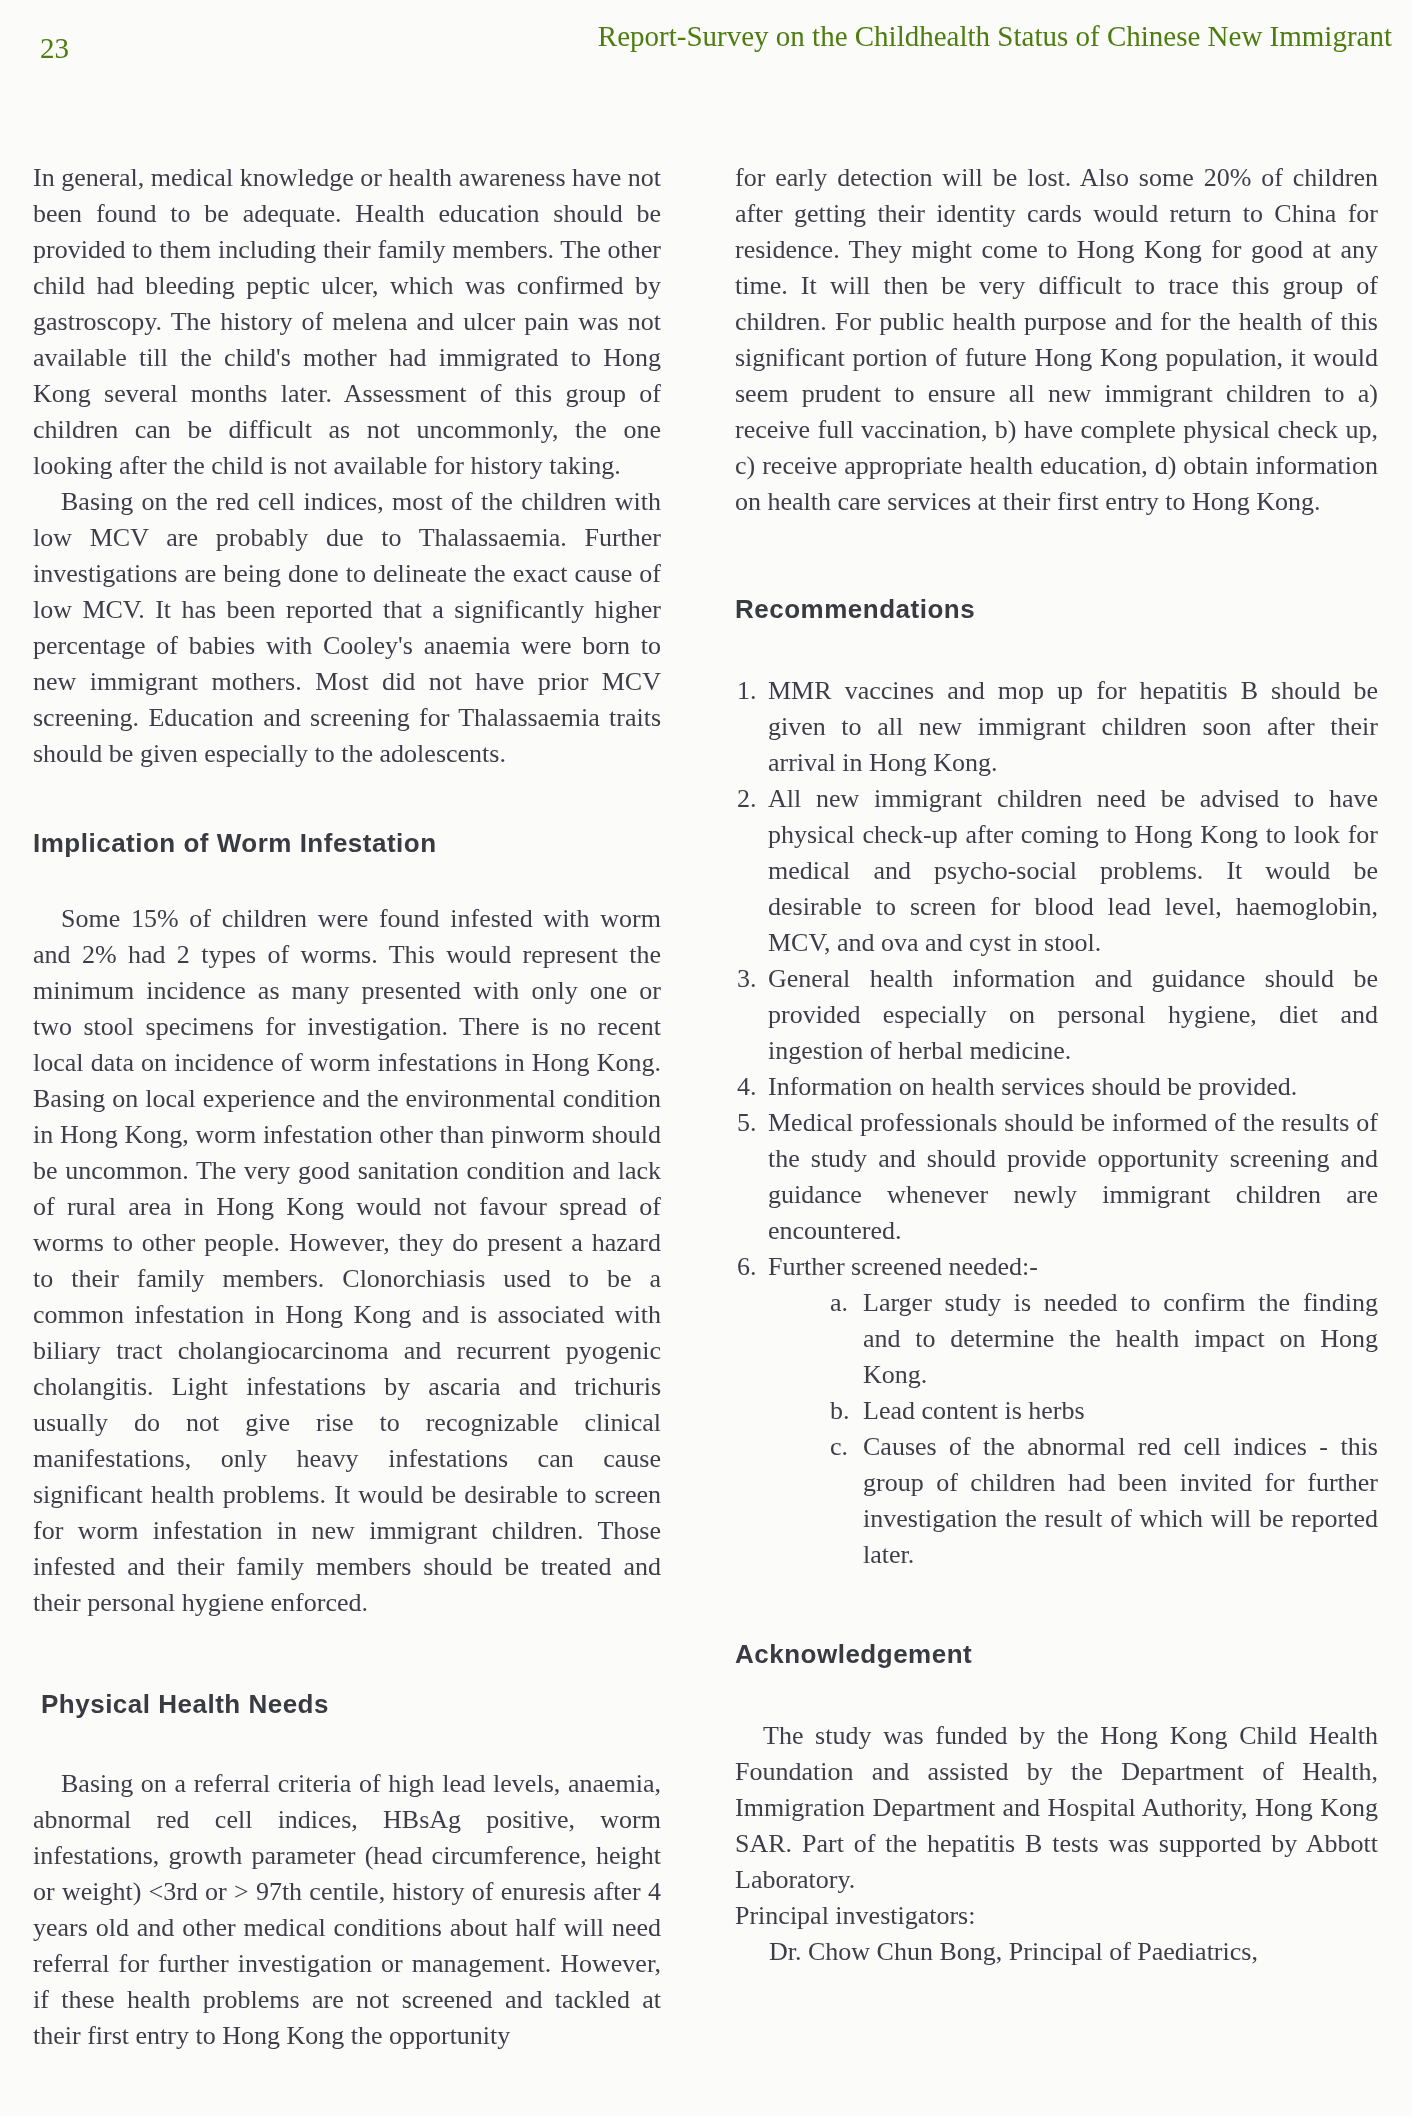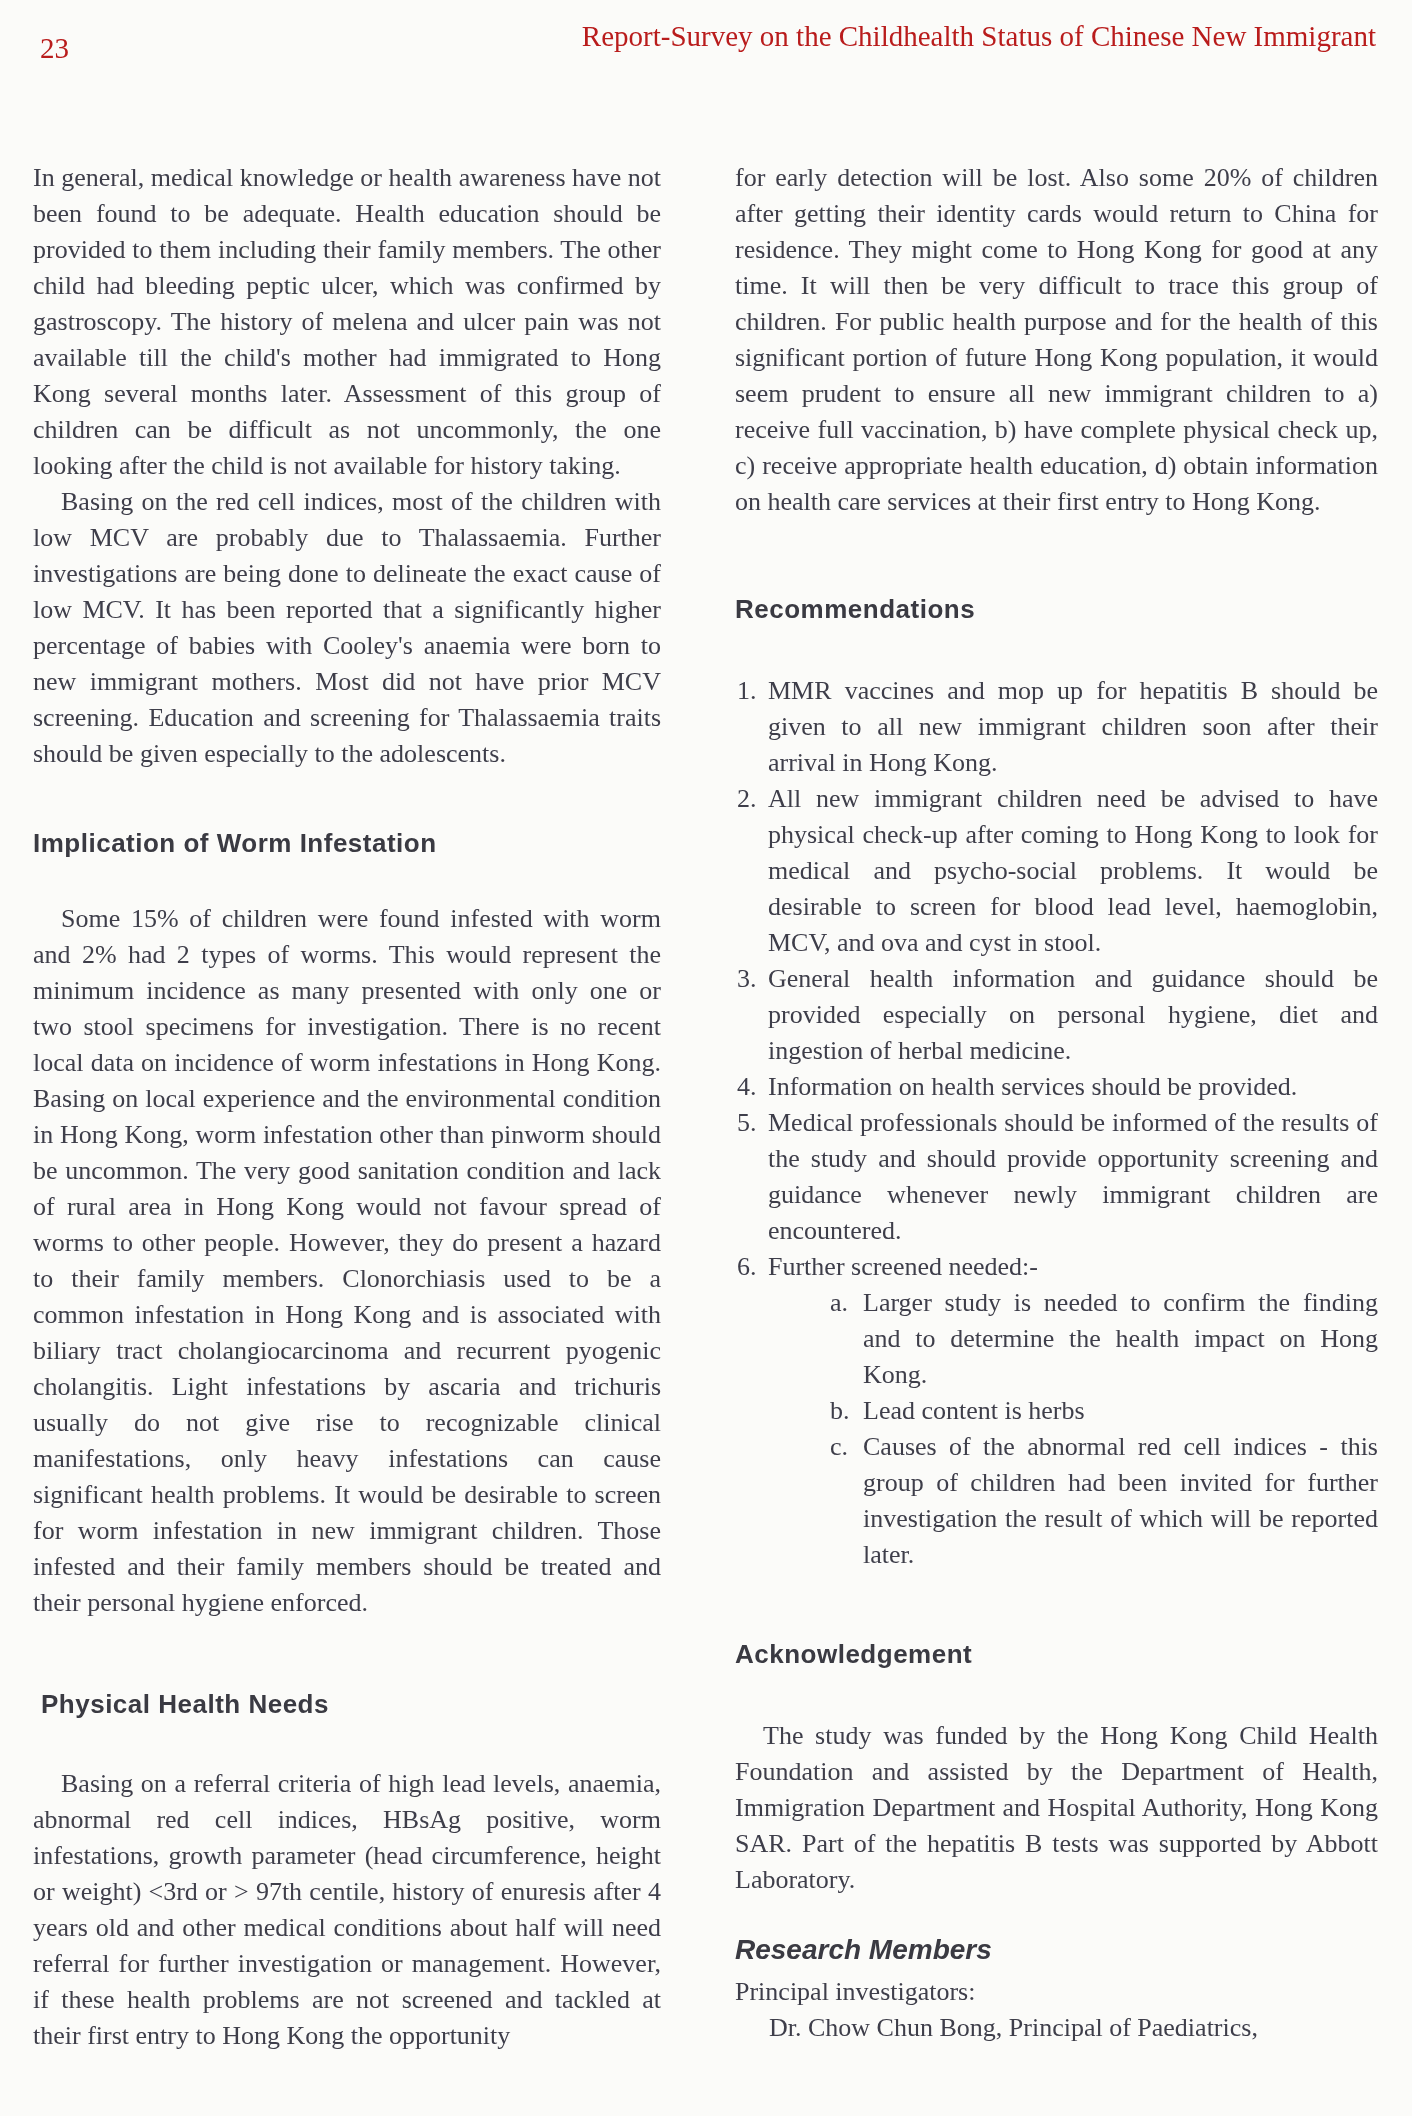--- a/index.html
+++ b/index.html
@@ -6,23 +6,23 @@
   .page{
     position:relative;
     width:1412px;height:2116px;
     background:#fbfbf9;
     font-family:"Liberation Serif", serif;
     color:#3e3e4a;
     overflow:hidden;
     margin:0 auto;
   }
   .page-header{
-    position:absolute;top:18px;left:40px;right:36px;
+    position:absolute;top:18px;left:40px;right:20px;
     display:flex;justify-content:space-between;align-items:flex-start;
-    font-size:29px;color:#b91c1c;
+    font-size:29px;color:#4d7c0f;
   }
   .page-num{margin-top:14px;}
   .running-title{margin-top:2px;}
   .col{position:absolute;top:160px;}
   .col-left{left:33px;width:628px;}
   .col-right{left:735px;width:643px;}
   .body-para{
     margin:0;
     font-size:26px;line-height:36px;
     text-align:justify;
@@ -126,18 +126,17 @@
           <li class="sub-item">
             <span class="letter">c.</span>
             <span>Causes of the abnormal red cell indices - this group of children had been invited for further investigation the result of which will be reported later.</span>
           </li>
         </ol>
       </li>
     </ol>
 
     <h2 class="section-heading h-ack">Acknowledgement</h2>
     <p class="body-para indent">The study was funded by the Hong Kong Child Health Foundation and assisted by the Department of Health, Immigration Department and Hospital Authority, Hong Kong SAR. Part of the hepatitis B tests was supported by Abbott Laboratory.</p>
-    <h3 class="research-members">Research Members</h3>
     <p class="plain-line">Principal investigators:</p>
     <p class="plain-line dr-line">Dr. Chow Chun Bong, Principal of Paediatrics,</p>
   </div>
 
 </div>
 
 </body></html>

